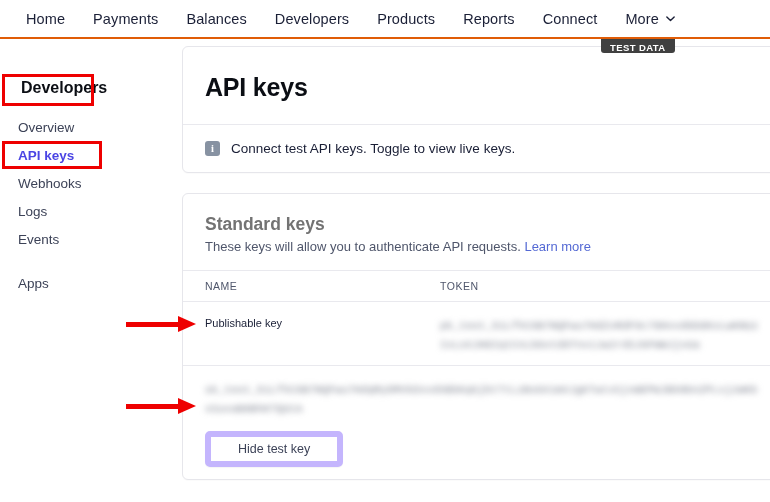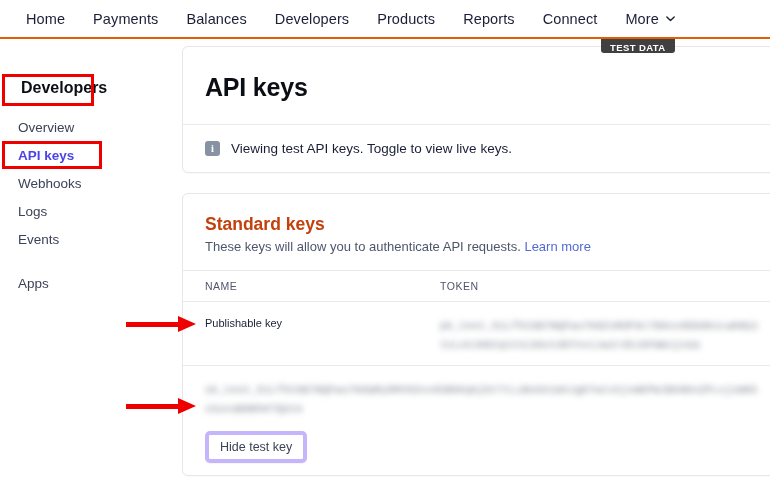--- a/index.html
+++ b/index.html
@@ -96,21 +96,21 @@
   .banner { display: flex; align-items: center; gap: 11px; padding: 16px 22px; }
   .info-icon {
     width: 15px; height: 15px; border-radius: 3px; background: #8792a2;
     color: #ffffff; font-size: 10.5px; font-weight: bold;
     display: flex; align-items: center; justify-content: center;
     font-family: "Liberation Serif", serif; flex: none;
   }
   .banner-text { font-size: 13.5px; color: #1a1f36; }
 
   .sec-head { padding: 20px 22px 16px 22px; }
-  .sec-title { font-size: 17.5px; font-weight: bold; color: #c2410c; margin-bottom: 4px; }
+  .sec-title { font-size: 17.5px; font-weight: bold; color: #737373; margin-bottom: 4px; }
   .sec-sub { font-size: 13px; color: #4f566b; }
   .link { color: #5469d4; }
 
   .thead { display: flex; padding: 9px 22px; }
   .th {
     font-size: 10.5px; color: #4f566b; letter-spacing: .5px; font-weight: normal;
   }
   .col-name { width: 235px; flex: none; }
   .col-token { flex: 1; }
 
@@ -118,22 +118,22 @@
   .cell-name { width: 235px; flex: none; font-size: 11px; color: #1a1f36; }
   .cell-token { flex: 1; }
   .token-blur {
     font-family: "Liberation Mono", monospace;
     font-size: 10.5px; line-height: 19px; color: #7a7f8c;
     filter: blur(3.1px); word-break: break-all; letter-spacing: .2px;
     user-select: none;
   }
   .btn {
     display: inline-block; margin-top: 12px; margin-bottom: 2px;
-    background: #ffffff; border: 4px solid #c4b5fd; border-radius: 5px;
-    padding: 5px 11px; font-size: 12.5px; color: #3c4257;
+    background: #ffffff; border: 6px solid #c4b5fd; border-radius: 5px;
+    padding: 5px 27px; font-size: 12.5px; color: #3c4257;
     box-shadow: 0 1px 1px rgba(0,0,0,.04);
   }
 </style>
 </head>
 <body>
 
 <div id="root">
 
   <div class="topnav">
     <div class="topnav-inner">
@@ -204,21 +204,21 @@
 
   <div class="main">
 
     <div class="card">
       <div class="page-title">API keys</div>
       <div class="divider"></div>
       <div class="banner">
         <div class="info-icon">
           <span>i</span>
         </div>
-        <div class="banner-text">Viewing test API keys. Toggle to view live keys.</div>
+        <div class="banner-text">Connect test API keys. Toggle to view live keys.</div>
       </div>
     </div>
 
     <div class="card">
       <div class="sec-head">
         <div class="sec-title">Standard keys</div>
         <div class="sec-sub">
           <span>These keys will allow you to authenticate API requests.</span>
           <span class="link">Learn more</span>
         </div>

